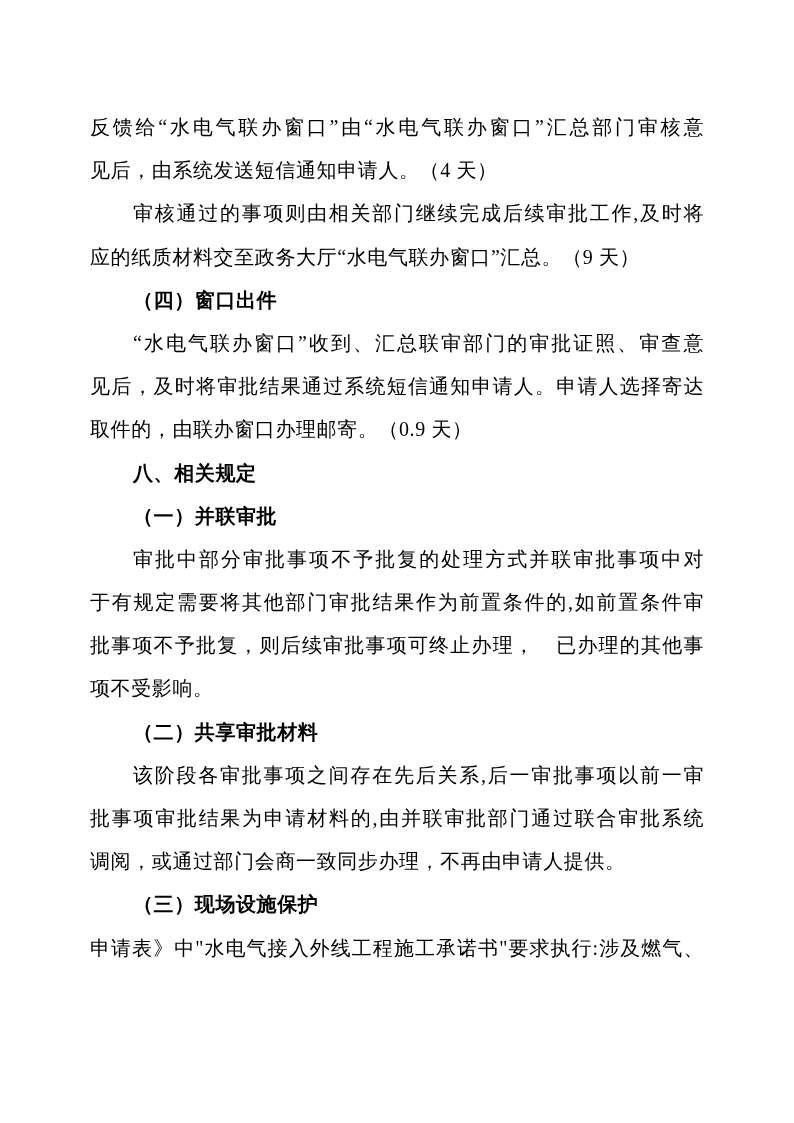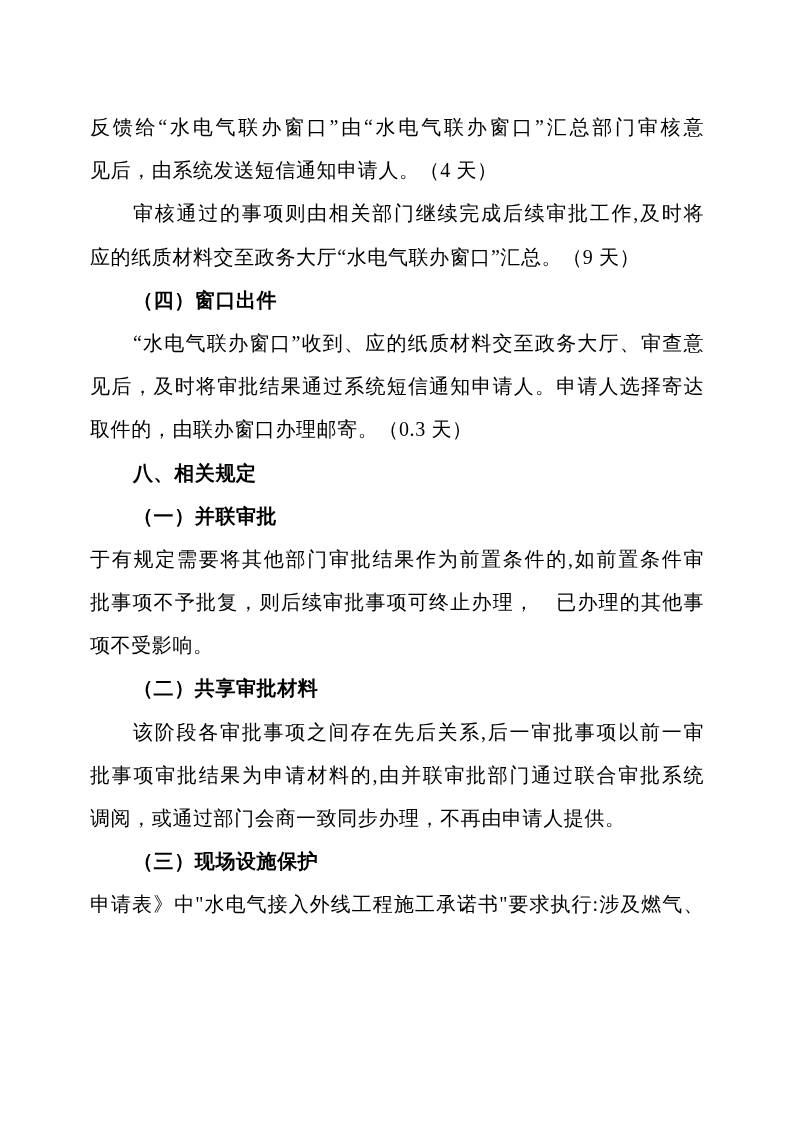--- a/index.html
+++ b/index.html
@@ -56,25 +56,26 @@
 </head>
 <body>
 
 <div class="page">
   <div class="content">
     <div class="line j">反馈给“水电气联办窗口”由“水电气联办窗口”汇总部门审核意</div>
     <div class="line">见后，由系统发送短信通知申请人。（4 天）</div>
     <div class="line j i">审核通过的事项则由相关部门继续完成后续审批工作,及时将</div>
     <div class="line">应的纸质材料交至政务大厅“水电气联办窗口”汇总。（9 天）</div>
     <div class="line h i">（四）窗口出件</div>
-    <div class="line j i">“水电气联办窗口”收到、应的纸质材料交至政务大厅、审查意</div>
+    <div class="line j i">“水电气联办窗口”收到、汇总联审部门的审批证照、审查意</div>
     <div class="line j">见后，及时将审批结果通过系统短信通知申请人。申请人选择寄达</div>
-    <div class="line">取件的，由联办窗口办理邮寄。（0.3 天）</div>
+    <div class="line">取件的，由联办窗口办理邮寄。（0.9 天）</div>
     <div class="line h i">八、相关规定</div>
     <div class="line h i">（一）并联审批</div>
+    <div class="line j i">审批中部分审批事项不予批复的处理方式并联审批事项中对</div>
     <div class="line j">于有规定需要将其他部门审批结果作为前置条件的,如前置条件审</div>
     <div class="line j">批事项不予批复，则后续审批事项可终止办理，　已办理的其他事</div>
     <div class="line">项不受影响。</div>
     <div class="line h i">（二）共享审批材料</div>
     <div class="line j i">该阶段各审批事项之间存在先后关系,后一审批事项以前一审</div>
     <div class="line j">批事项审批结果为申请材料的,由并联审批部门通过联合审批系统</div>
     <div class="line">调阅，或通过部门会商一致同步办理，不再由申请人提供。</div>
     <div class="line h i">（三）现场设施保护</div>
     <div class="line j">申请表》中"水电气接入外线工程施工承诺书"要求执行:涉及燃气、</div>
   </div>

